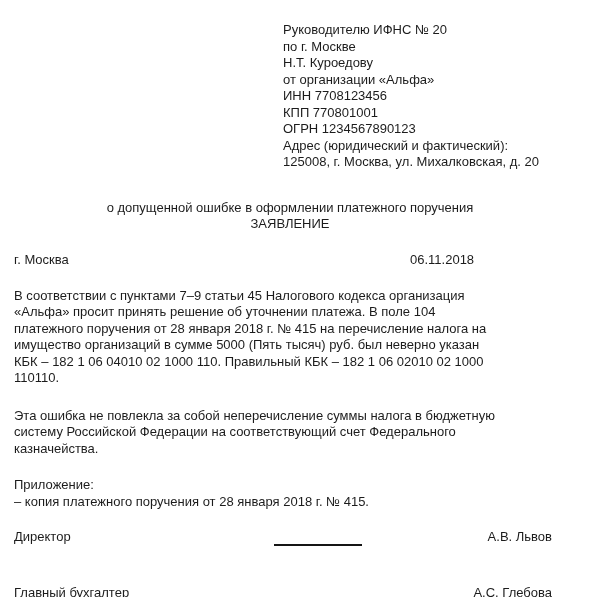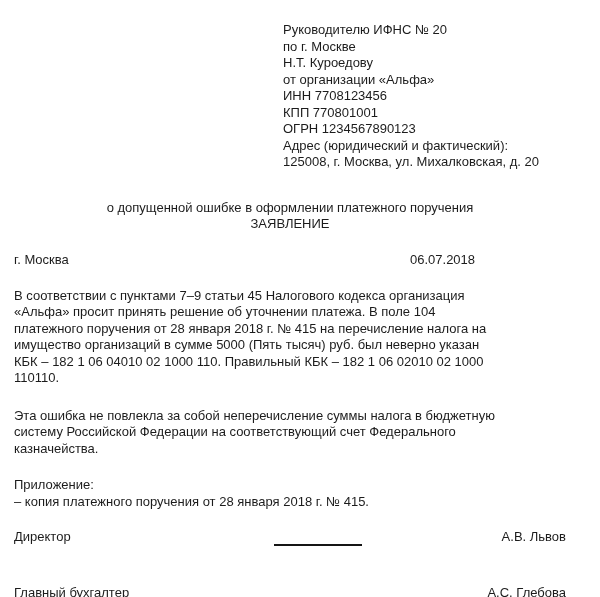--- a/index.html
+++ b/index.html
@@ -58,21 +58,21 @@
   .sig-line {
     position: absolute;
     left: 260px;   
     top: 15px;
     width: 88px;
     height: 2px;
     background: #151515;
   }
   .sig-name {
     position: absolute;
-    right: 0;      
+    right: 14px;      
     top: 0;
   }
 </style>
 </head>
 <body>
 
 <div class="page">
 
   <div class="recipient pre">Руководителю ИФНС № 20
 по г. Москве
@@ -84,21 +84,21 @@
 Адрес (юридический и фактический):
 125008, г. Москва, ул. Михалковская, д. 20</div>
 
   <div class="title-block">
     <div>о допущенной ошибке в оформлении платежного поручения</div>
     <div>ЗАЯВЛЕНИЕ</div>
   </div>
 
   <div class="meta-row">
     <span class="place">г. Москва</span>
-    <span class="date">06.07.2018</span>
+    <span class="date">06.11.2018</span>
   </div>
 
   <div class="para p1 pre">В соответствии с пунктами 7–9 статьи 45 Налогового кодекса организация
 «Альфа» просит принять решение об уточнении платежа. В поле 104
 платежного поручения от 28 января 2018 г. № 415 на перечисление налога на
 имущество организаций в сумме 5000 (Пять тысяч) руб. был неверно указан
 КБК – 182 1 06 04010 02 1000 110. Правильный КБК – 182 1 06 02010 02 1000
 110110.</div>
 
   <div class="para p2 pre">Эта ошибка не повлекла за собой неперечисление суммы налога в бюджетную

